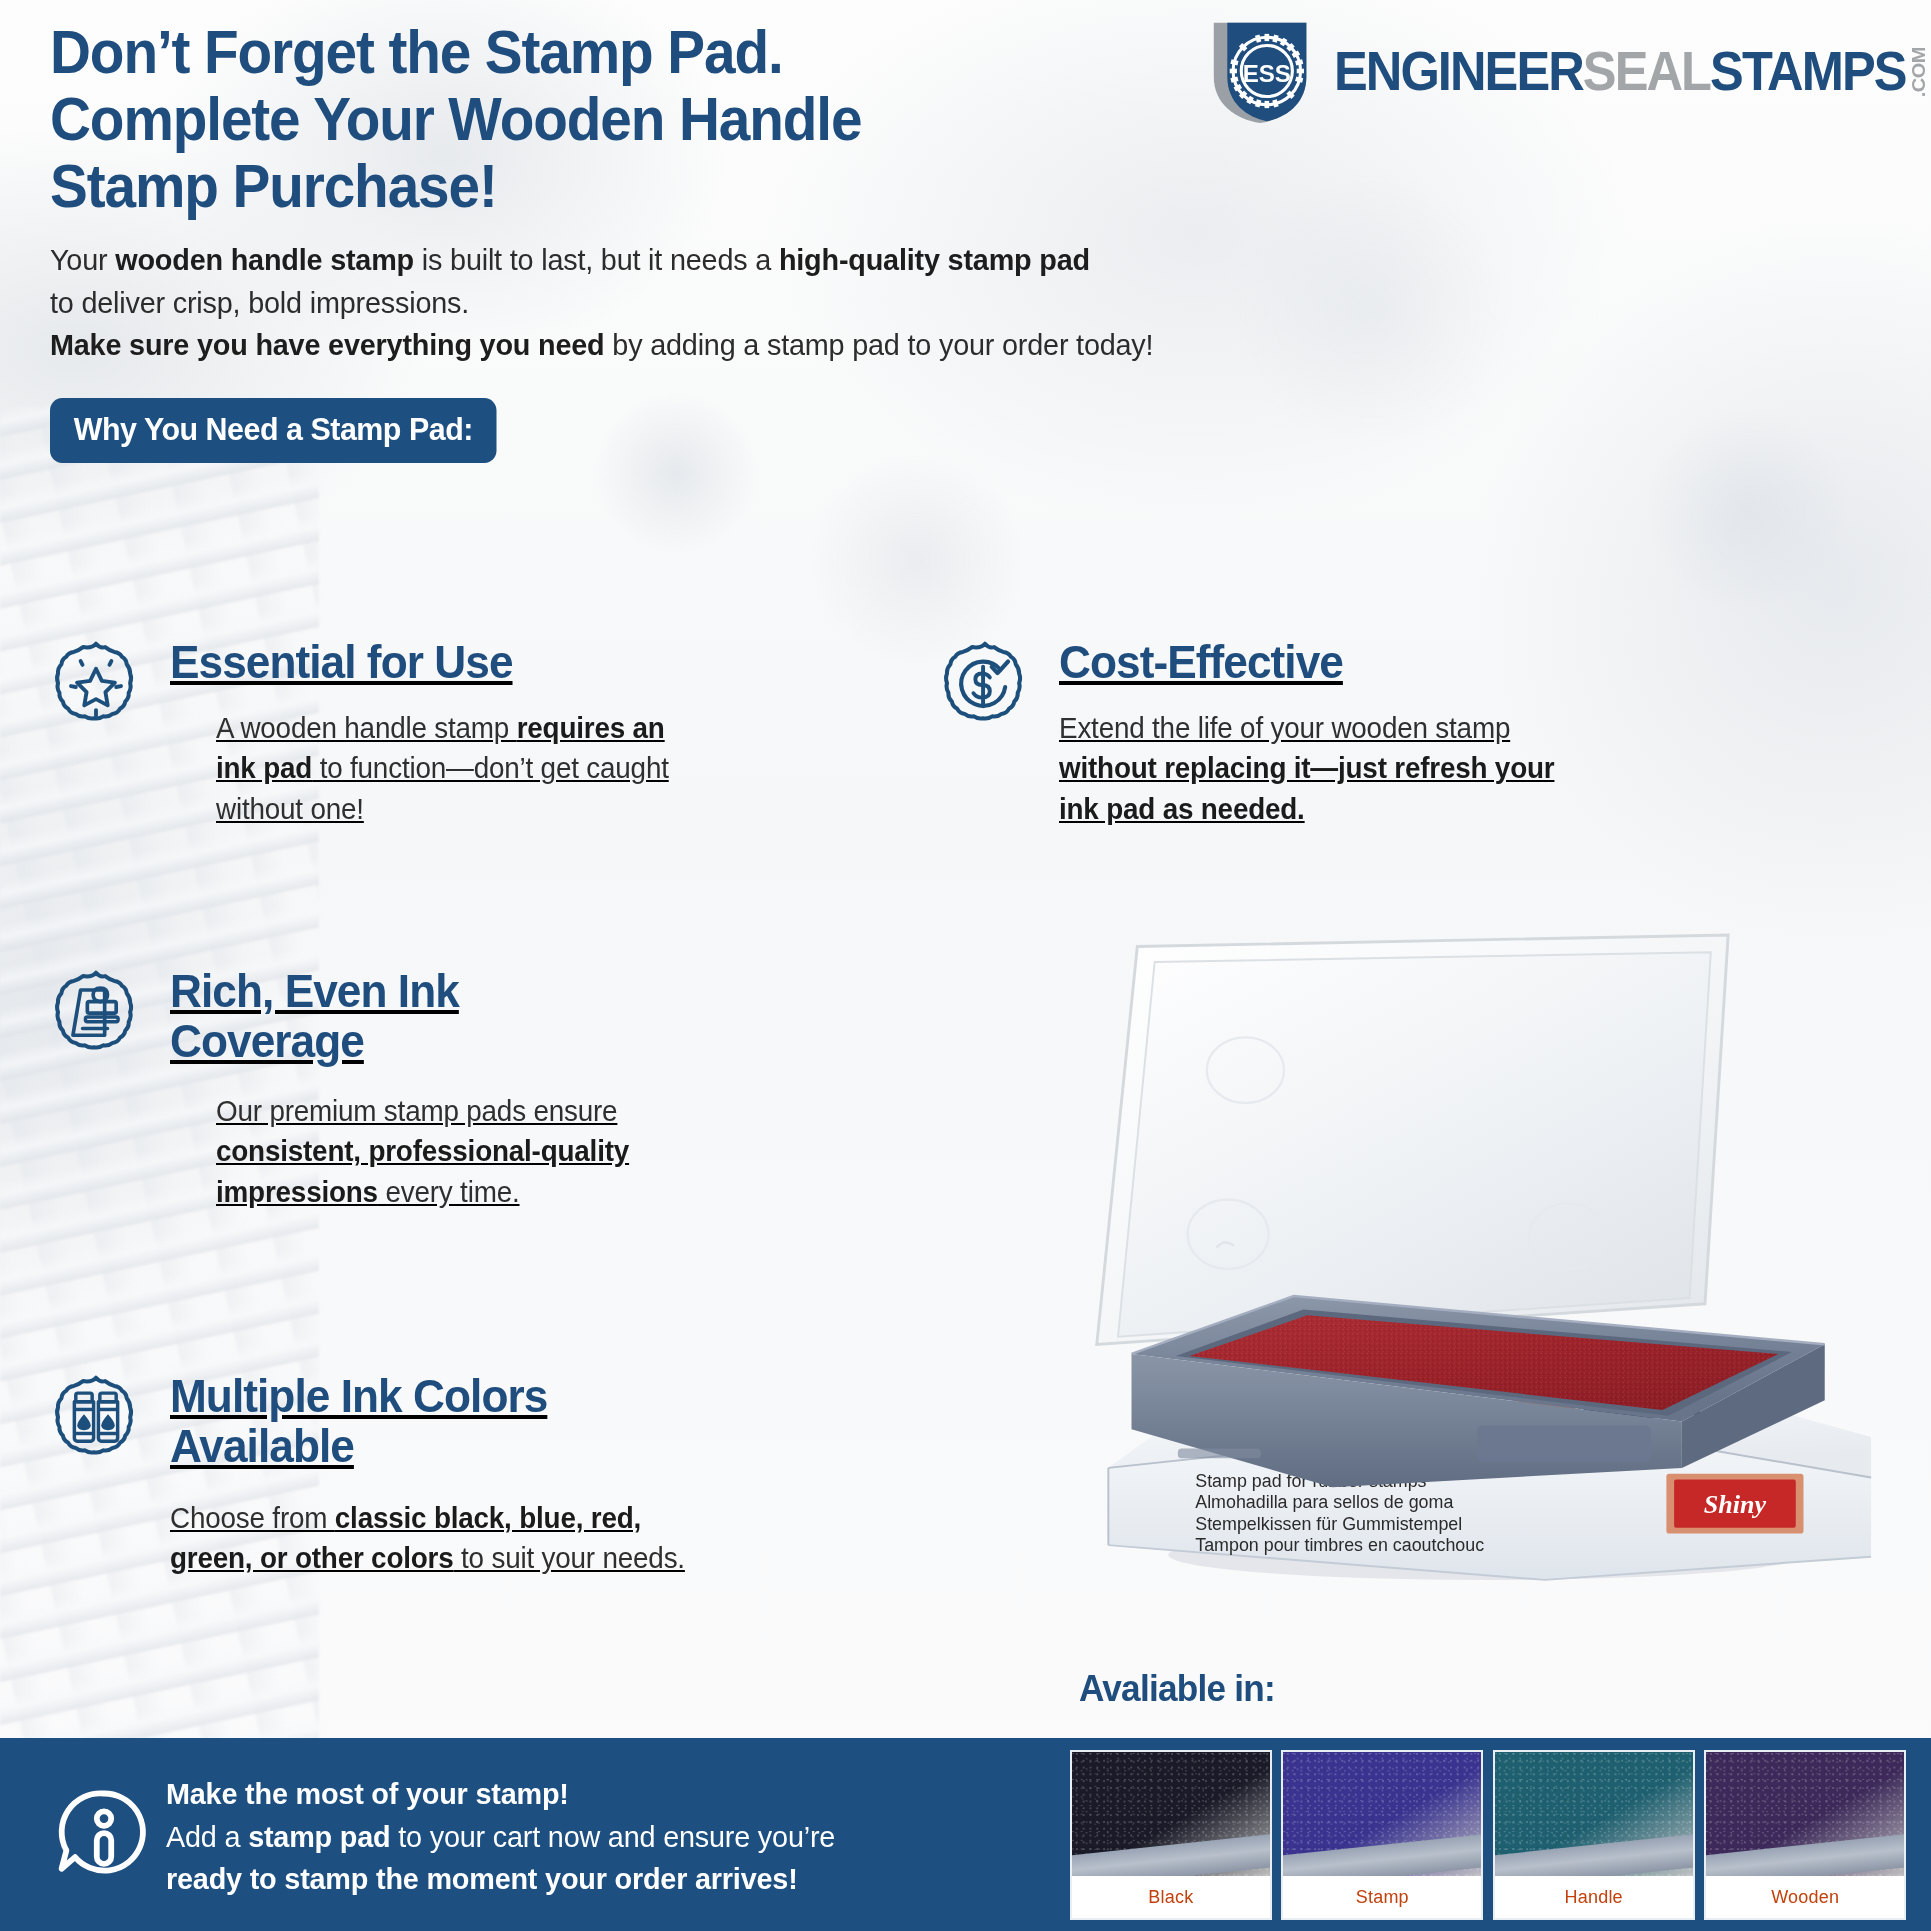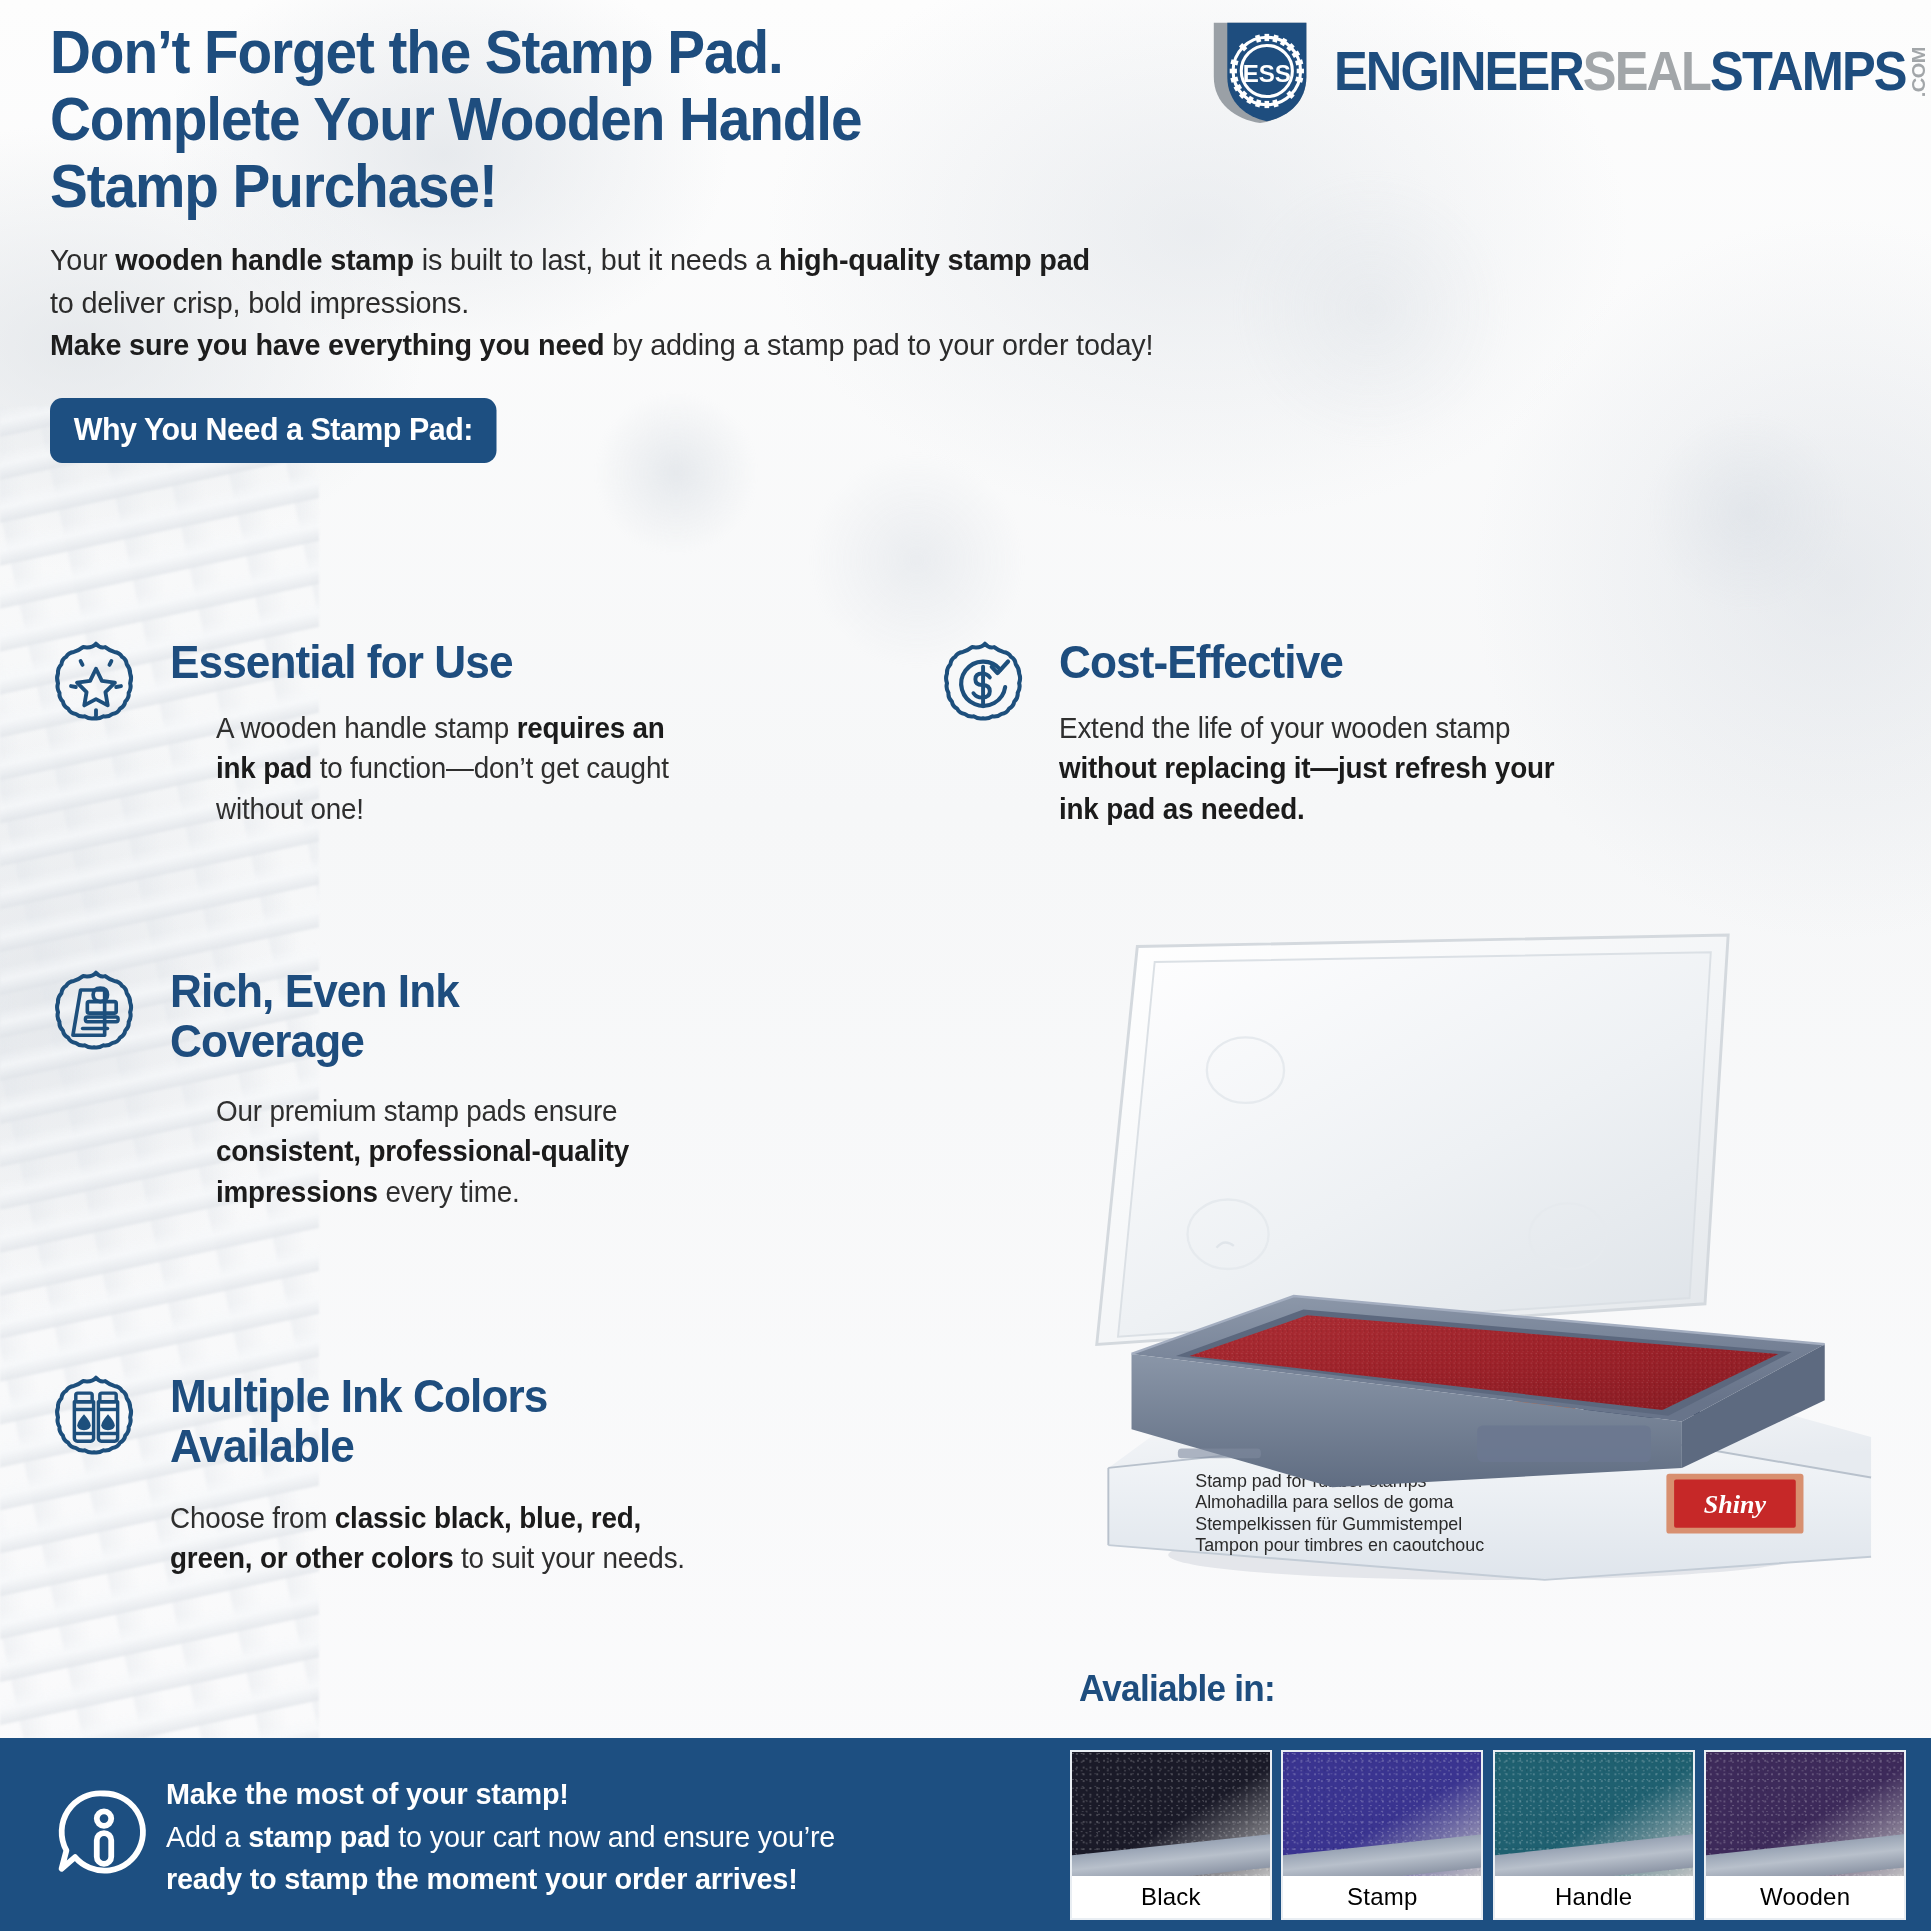--- a/index.html
+++ b/index.html
@@ -140,21 +140,21 @@
     color: #ffffff;
     font-size: 32px;
     font-weight: 800;
     letter-spacing: -0.5px;
     white-space: nowrap;
     transform: scaleX(.95);
     transform-origin: left top;
   }
 
   
-  .feature { position: absolute; z-index: 2; }
+  .feature { position: absolute; z-index: 2; text-decoration: underline; }
   .feat-icon { position: absolute; left: 0; top: 0; width: 100px; height: 100px; }
   .feat-title {
     font-size: 47px;
     font-weight: 800;
     color: #1e4d7e;
     letter-spacing: -1px;
     line-height: 1.06;
     transform: scaleX(.94);
     transform-origin: left top;
   }
@@ -260,22 +260,22 @@
     position: absolute;
     left: -8%; bottom: -13.5px;
     width: 120%; height: 33px;
     background: linear-gradient(180deg, #98a3b4 0%, #b8c0cb 45%, #8d96a6 100%);
     transform: rotate(-6deg);
     transform-origin: left bottom;
   }
   .swatch-label {
     flex: 0 0 42px;
     background: #ffffff;
-    color: #000000;
-    font-size: 24px;
+    color: #c2410c;
+    font-size: 18px;
     display: flex;
     align-items: center;
     justify-content: center;
     letter-spacing: 0.2px;
   }
 
   
   .grain {
     position: absolute;
     inset: 0;

